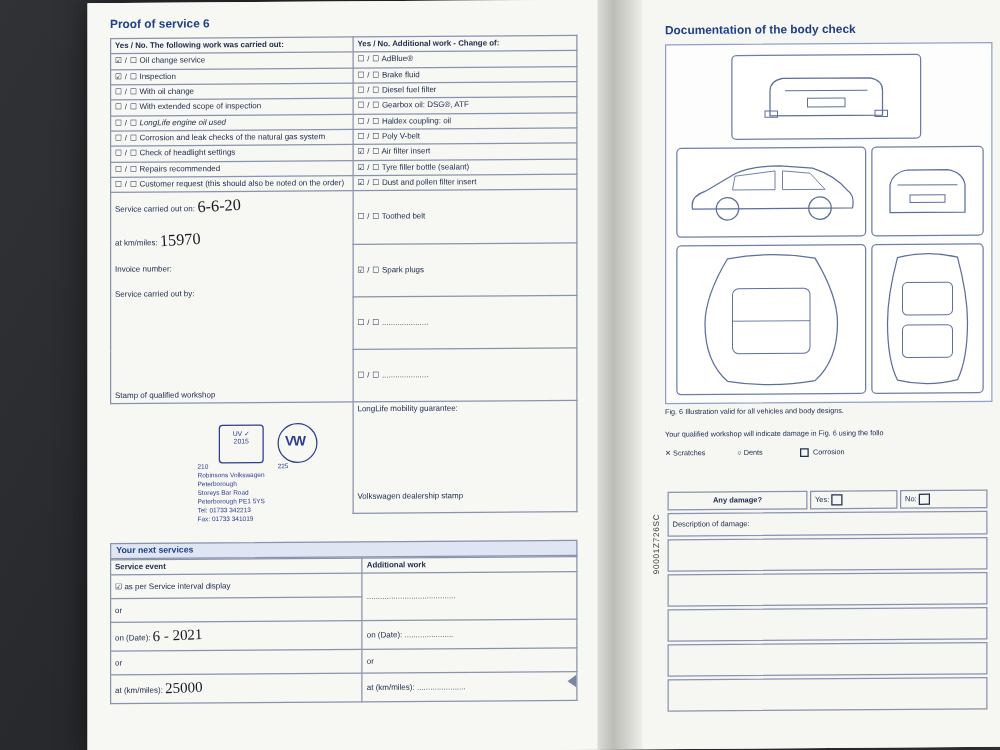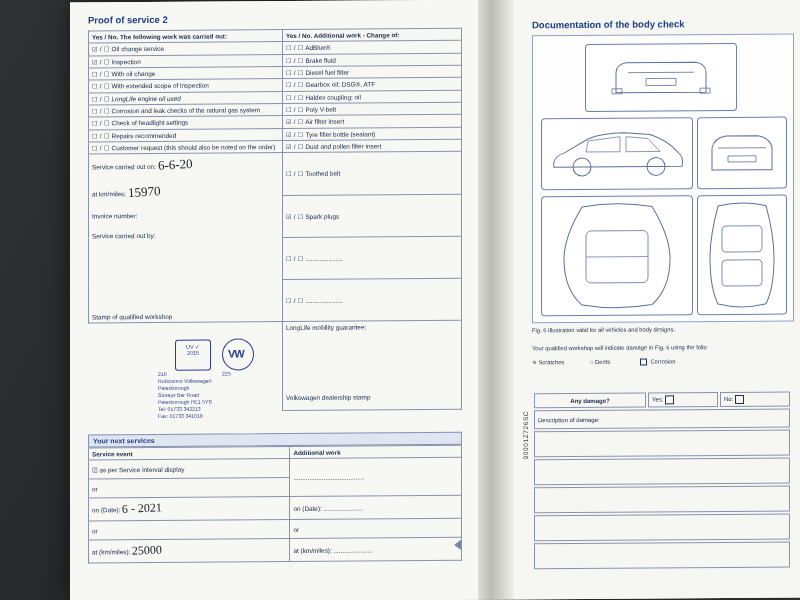--- a/index.html
+++ b/index.html
@@ -101,21 +101,21 @@
 </style>
 </head>
 <body>
 
 <div class="desk"></div>
 
 <div class="booklet">
 
   <div class="page-left">
 
-    <div id="leftTitle" class="hdr">Proof of service 2</div>
+    <div id="leftTitle" class="hdr">Proof of service 6</div>
 
     <div id="mainTable">
       <table class="tbl">
         <colgroup>
             <col style="width:52%">
             <col style="width:48%">
           </colgroup>
         <tbody>
             <tr>
           <td class="hd">Yes / No. The following work was carried out:</td>

